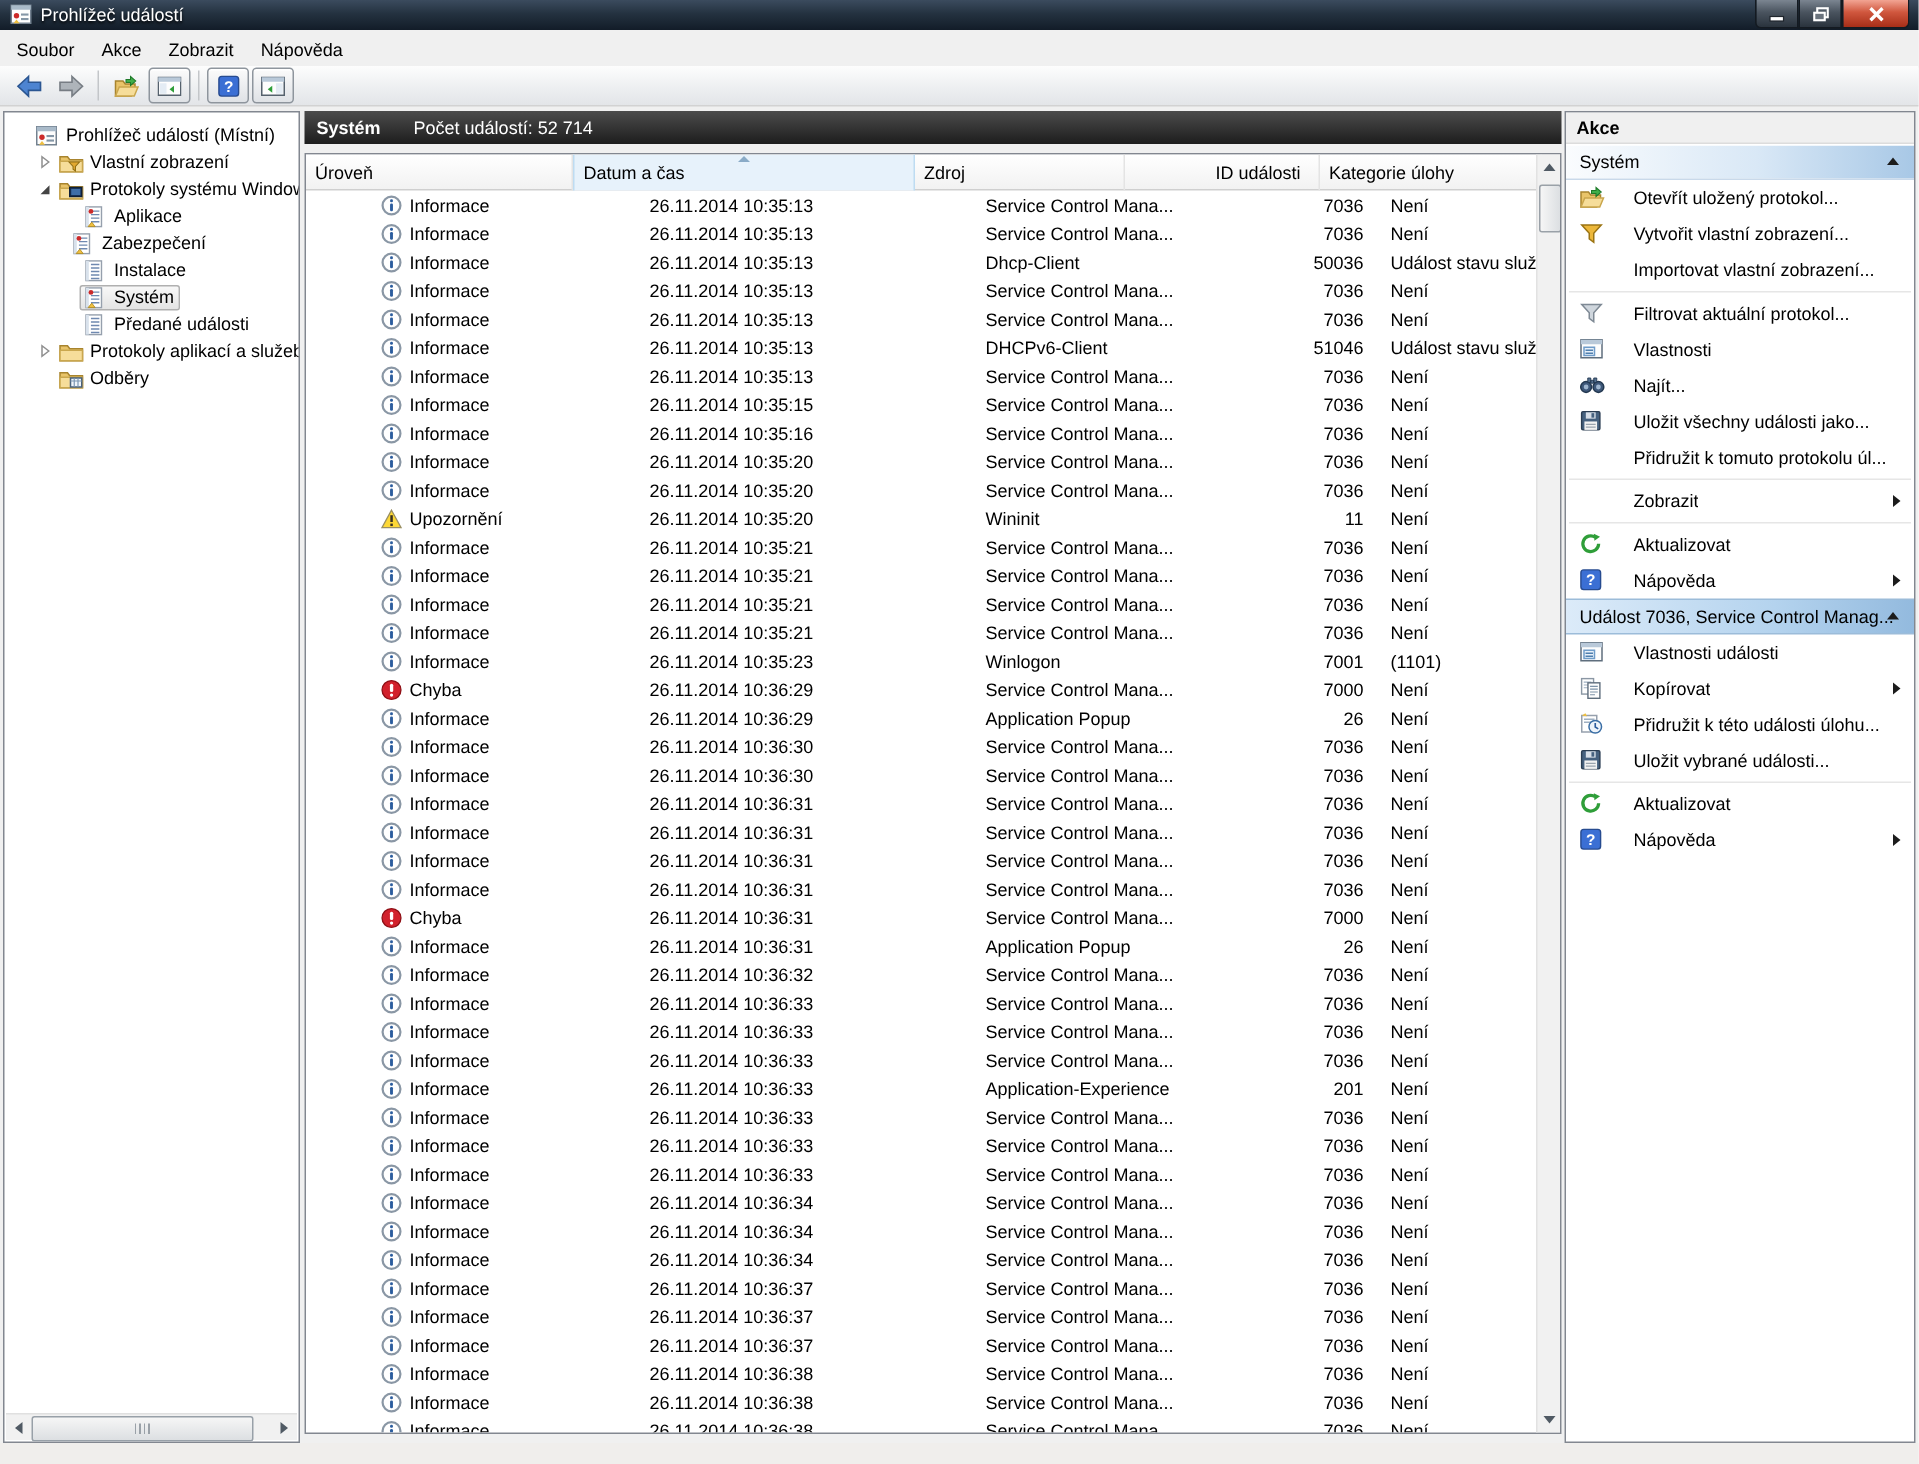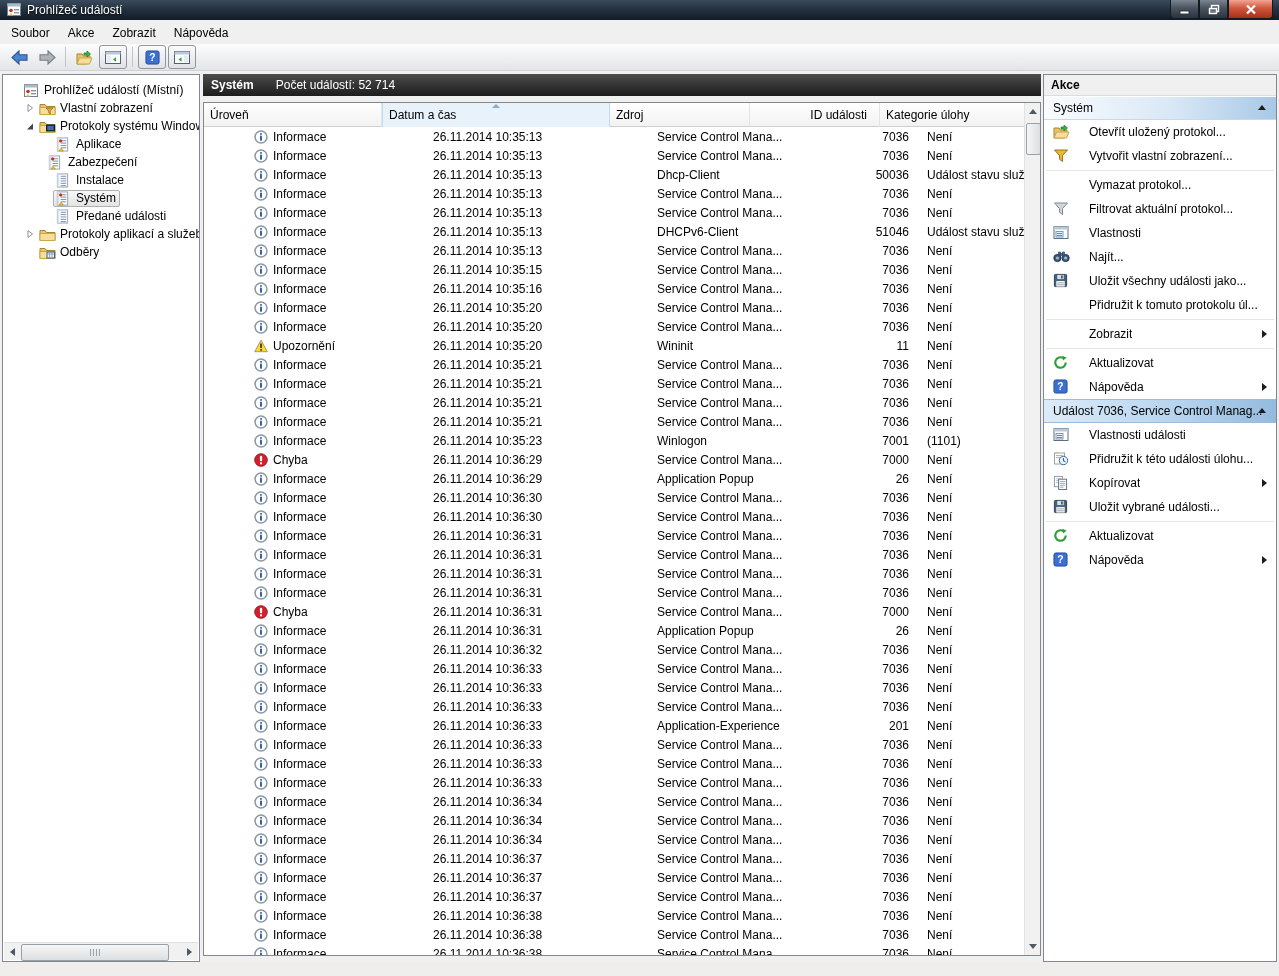--- a/index.html
+++ b/index.html
@@ -1122,26 +1122,26 @@
         </div>
           <div class="act-item">
           <span class="act-icon">
               <svg width="16" height="15" viewBox="0 0 16 15">
                 <path d="M1.5 2 h13 l-5 5.5 v6 l-3 -2.3 V7.5 Z" fill="#ecb73a" stroke="#9b7413"></path>
               </svg>
             </span>
           <span class="act-label">Vytvořit vlastní zobrazení...</span>
 
         </div>
+          <div class="act-item">
+          <span class="act-icon"></span>
+          <span class="act-label">Importovat vlastní zobrazení...</span>
+
+        </div>
           <div class="act-sep"></div>
-          <div class="act-item">
-          <span class="act-icon"></span>
-          <span class="act-label">Vymazat protokol...</span>
-
-        </div>
           <div class="act-item">
           <span class="act-icon">
               <svg width="16" height="15" viewBox="0 0 16 15">
                 <path d="M1.5 2 h13 l-5 5.5 v6 l-3 -2.3 V7.5 Z" fill="#cfd6dd" stroke="#7e8994"></path>
               </svg>
             </span>
           <span class="act-label">Filtrovat aktuální protokol...</span>
 
         </div>
           <div class="act-item">
@@ -1227,42 +1227,42 @@
                 <rect x="1" y="1.5" width="14" height="3" fill="#b9c9d9"></rect>
                 <rect x="3" y="6.5" width="7" height="5.5" fill="#e8f1fa" stroke="#6f9cc9"></rect>
                 <path d="M4 8.5 h5 M4 10.5 h5" stroke="#4f7fae" stroke-width="0.9"></path>
               </svg>
             </span>
           <span class="act-label">Vlastnosti události</span>
 
         </div>
           <div class="act-item">
           <span class="act-icon">
+              <svg width="15" height="15" viewBox="0 0 16 16">
+                <rect x="1.5" y="1.5" width="8.5" height="11" fill="#fff" stroke="#8b97a4"></rect>
+                <path d="M3 4 h5.5 M3 6 h5.5 M3 8 h5.5" stroke="#9fb0c2" stroke-width="0.8"></path>
+                <rect x="6" y="4.5" width="8.5" height="11" fill="#fdfdfd" stroke="#5f6e7d"></rect>
+                <path d="M7.5 7 h5.5 M7.5 9 h5.5 M7.5 11 h5.5 M7.5 13 h3.5" stroke="#7e93a8" stroke-width="0.8"></path>
+              </svg>
+            </span>
+          <span class="act-label">Kopírovat</span>
+          <span class="act-sub"></span>
+        </div>
+          <div class="act-item">
+          <span class="act-icon">
               <svg width="16" height="15" viewBox="0 0 16 15">
                 <rect x="1.5" y="2" width="10" height="11" fill="#fff" stroke="#96a0ad"></rect>
                 <path d="M3 4.5 h7 M3 6.5 h7" stroke="#9fb0c2" stroke-width="0.9"></path>
                 <circle cx="10.5" cy="9.5" r="4.2" fill="#eef4fb" stroke="#3a6ea5"></circle>
                 <path d="M10.5 7 v2.7 l2 1.2" fill="none" stroke="#2c5d9e" stroke-width="1.1"></path>
                 <path d="M1.5 2 l2.5 -1.5 l1 2 Z" fill="#f0c040"></path>
               </svg>
             </span>
           <span class="act-label">Přidružit k této události úlohu...</span>
 
-        </div>
-          <div class="act-item">
-          <span class="act-icon">
-              <svg width="15" height="15" viewBox="0 0 16 16">
-                <rect x="1.5" y="1.5" width="8.5" height="11" fill="#fff" stroke="#8b97a4"></rect>
-                <path d="M3 4 h5.5 M3 6 h5.5 M3 8 h5.5" stroke="#9fb0c2" stroke-width="0.8"></path>
-                <rect x="6" y="4.5" width="8.5" height="11" fill="#fdfdfd" stroke="#5f6e7d"></rect>
-                <path d="M7.5 7 h5.5 M7.5 9 h5.5 M7.5 11 h5.5 M7.5 13 h3.5" stroke="#7e93a8" stroke-width="0.8"></path>
-              </svg>
-            </span>
-          <span class="act-label">Kopírovat</span>
-          <span class="act-sub"></span>
         </div>
           <div class="act-item">
           <span class="act-icon">
               <svg width="15" height="15" viewBox="0 0 16 16">
                 <rect x="1.5" y="1.5" width="13" height="13" rx="1" fill="#46617f" stroke="#2a3c51"></rect>
                 <rect x="4.5" y="2" width="7" height="4.5" fill="#d7dee7"></rect>
                 <rect x="8.5" y="2.6" width="2" height="3.2" fill="#46617f"></rect>
                 <rect x="3.5" y="8.5" width="9" height="6" fill="#f2f2f2"></rect>
                 <path d="M4.5 10.5 h7 M4.5 12.5 h7" stroke="#9aa4ae" stroke-width="0.9"></path>
               </svg>

